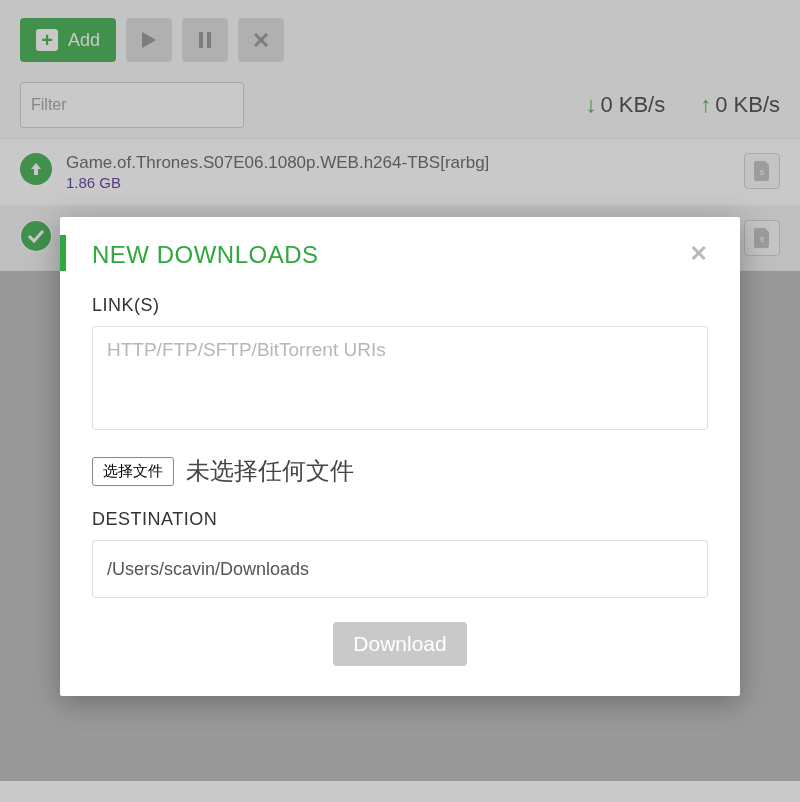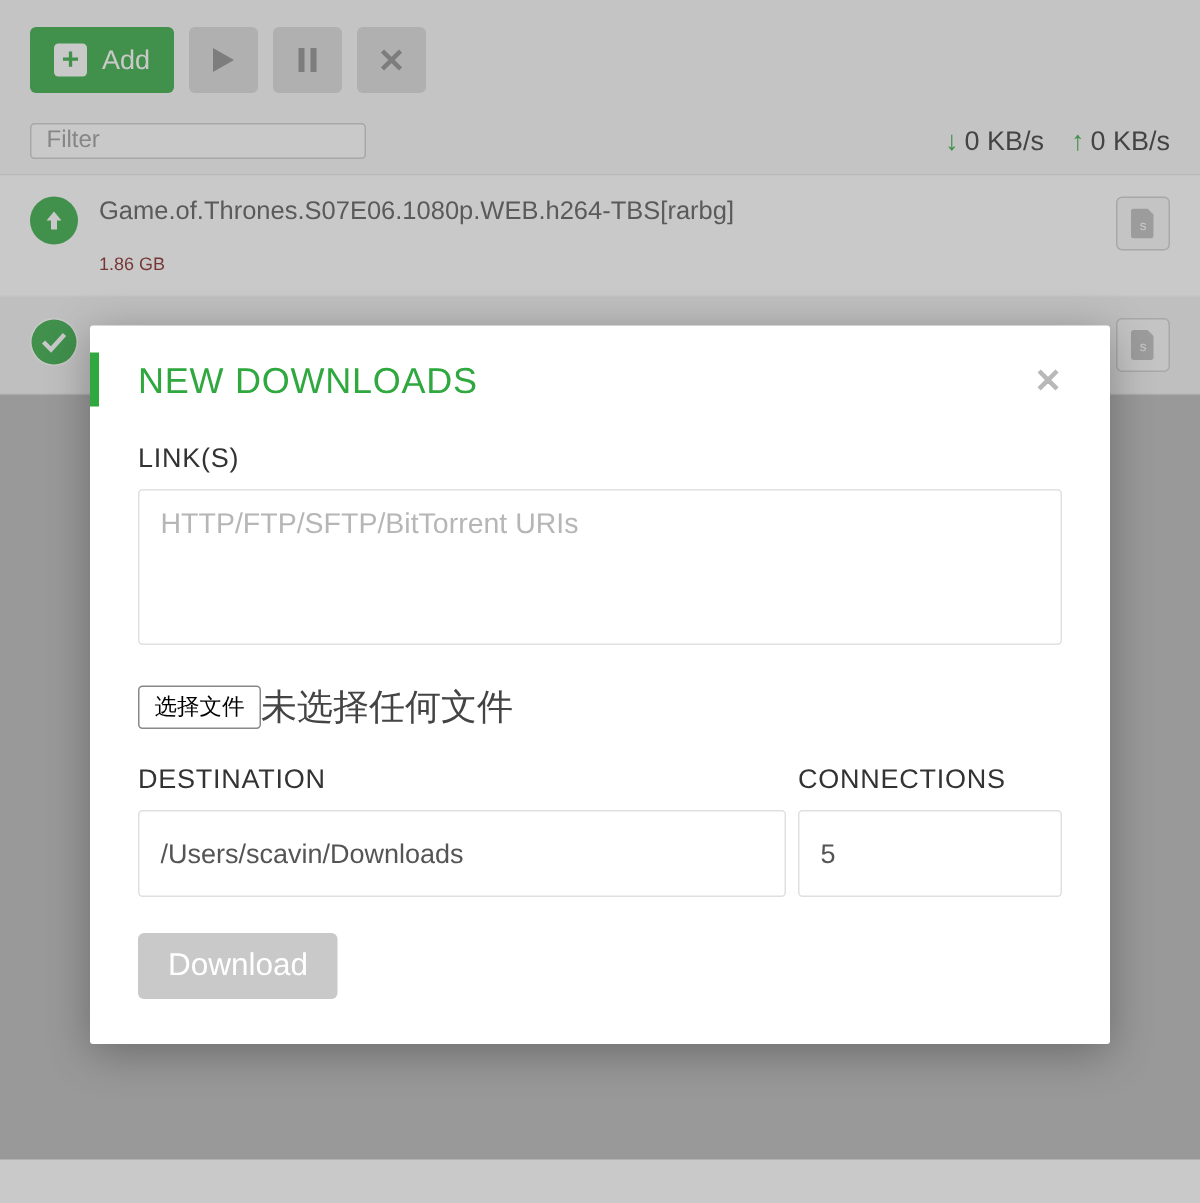--- a/index.html
+++ b/index.html
@@ -4,54 +4,54 @@
   <style>
     *{box-sizing:border-box;margin:0;padding:0}
     body{font-family:"Helvetica Neue",Helvetica,Arial,sans-serif;font-size:14px;color:#333;background:#fff;width:800px;height:802px;position:relative;overflow:hidden}
     .overlay{position:absolute;inset:0;background:rgba(100,100,100,.35);z-index:5}
     .toolbar{display:flex;align-items:center;gap:10px;padding:18px 20px 14px 20px;background:#f7f7f7}
     .btn{display:inline-flex;align-items:center;justify-content:center;border:none;border-radius:4px;cursor:pointer;font-size:18px;padding:8px 16px;height:44px}
     .btn-add{background:#2fa83f;color:#fff;font-weight:400}
     .btn-add .plus{display:inline-flex;width:22px;height:22px;background:#fff;border-radius:3px;margin-right:10px;align-items:center;justify-content:center;color:#2fa83f;font-weight:700;font-size:20px}
     .btn-grey{background:#d9d9d9;color:#8a8a8a;width:46px;height:44px}
     .filter-row{display:flex;align-items:center;padding:6px 20px 10px 20px;background:#f7f7f7;border-bottom:1px solid #e8e8e8}
-    .filter-input{width:224px;height:24px;border:1px solid #ccc;border-radius:3px;padding:0 10px;font-size:16px;color:#555;background:#fff}
+    .filter-input{width:224px;height:46px;border:1px solid #ccc;border-radius:3px;padding:0 10px;font-size:16px;color:#555;background:#fff}
     .filter-input::placeholder{color:#999}
-    .speed{margin-left:auto;display:flex;gap:18px;font-size:18px;color:#333}
+    .speed{margin-left:auto;display:flex;gap:35px;font-size:22px;color:#333}
     .speed .dn{color:#2fa83f;font-weight:700;margin-right:4px}
     .speed .up{color:#2fa83f;font-weight:700;margin-right:4px}
     .list{background:#fff}
     .item{display:flex;align-items:flex-start;padding:14px 20px;border-bottom:1px solid rgba(0,0,0,.04)}
     .item.alt{background:#f0f0f0}
     .item .ic{width:32px;height:32px;border-radius:50%;display:flex;align-items:center;justify-content:center;margin-right:14px;flex-shrink:0}
     .item .ic.up-c{background:#2fa83f;color:#fff}
     .item .ic.ok{background:#fff;color:#2fa83f}
     .item .txt{flex:1;min-width:0}
     .item .name{font-size:17px;color:#555;white-space:nowrap;overflow:hidden;text-overflow:ellipsis}
-    .item .size{font-size:12px;color:#7f1d1d;margin-top:18px}
+    .item .size{font-size:15px;color:#4c1d95;margin-top:1px}
     .item .tail{width:36px;height:36px;border:1px solid #ccc;border-radius:4px;display:flex;align-items:center;justify-content:center;color:#aaa;background:#f8f8f8}
     .rest{height:510px;background:#b5b5b5}
     
     .modal{position:absolute;left:60px;top:217px;width:680px;background:#fff;border-radius:2px;box-shadow:0 6px 30px rgba(0,0,0,.3);z-index:10;padding:0}
     .modal .stripe{position:absolute;left:0;top:18px;width:6px;height:36px;background:#2fa83f}
     .modal-head{display:flex;align-items:flex-start;padding:24px 32px 8px 32px}
     .modal-title{color:#2fa83f;font-size:24px;letter-spacing:.5px;font-weight:400}
     .modal-close{margin-left:auto;color:#b8b8b8;font-size:22px;cursor:pointer;font-weight:700}
     .modal-body{padding:4px 32px 30px 32px}
     .lbl{font-size:18px;color:#333;letter-spacing:.5px;margin:14px 0 10px 0;text-transform:uppercase}
     .ta{width:100%;height:104px;border:1px solid #e0e0e0;border-radius:3px;padding:12px 14px;font-size:19px;color:#999;resize:none;font-family:inherit}
     .ta::placeholder{color:#b6b6b6}
-    .file-row{display:flex;align-items:center;margin-top:22px;}
+    .file-row{display:flex;align-items:center;margin-top:22px;gap:12px}
     .file-btn{border:1px solid #888;border-radius:3px;background:#fff;padding:4px 10px;font-size:15px;cursor:pointer}
     .file-txt{font-size:24px;color:#444}
     .row2{display:flex;gap:8px;margin-top:8px}
     .col-dest{flex:1}
     .col-conn{width:176px}
     .inp{width:100%;height:58px;border:1px solid #e0e0e0;border-radius:3px;padding:0 14px;font-size:18px;color:#555}
-    .modal-foot{display:flex;justify-content:flex-start;margin-top:24px}
+    .modal-foot{display:flex;justify-content:center;margin-top:24px}
     .dl-btn{background:#c9c9c9;color:#fff;border:none;border-radius:4px;font-size:21px;padding:10px 20px;cursor:pointer}
     svg{display:block}
   </style>
 </head>
 <body>
 
 <div class="toolbar">
   <button class="btn btn-add">
     <span class="plus">+</span>
     <span>Add</span>
@@ -136,22 +136,18 @@
     <textarea class="ta" placeholder="HTTP/FTP/SFTP/BitTorrent URIs" style=""></textarea>
     <div class="file-row">
       <button class="file-btn">选择文件</button>
       <span class="file-txt">未选择任何文件</span>
     </div>
     <div class="row2">
       <div class="col-dest">
         <div class="lbl">DESTINATION</div>
         <input class="inp" value="/Users/scavin/Downloads" style="">
       </div>
-      <div class="col-conn">
-        <div class="lbl">CONNECTIONS</div>
-        <input class="inp" value="5" style="">
-      </div>
     </div>
     <div class="modal-foot">
       <button class="dl-btn">Download</button>
     </div>
   </div>
 </div>
 
 </body></html>

